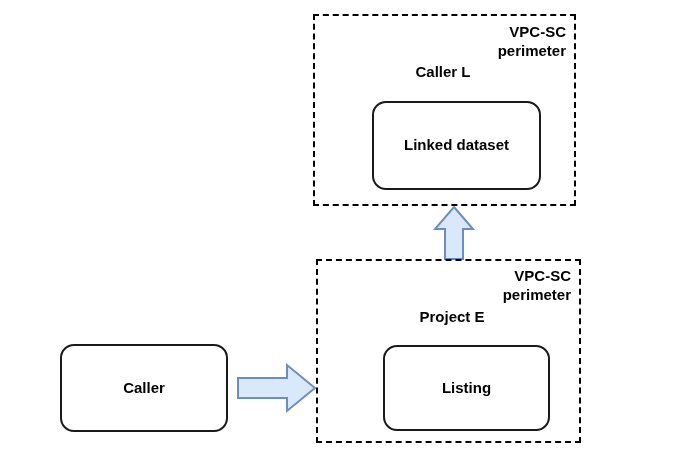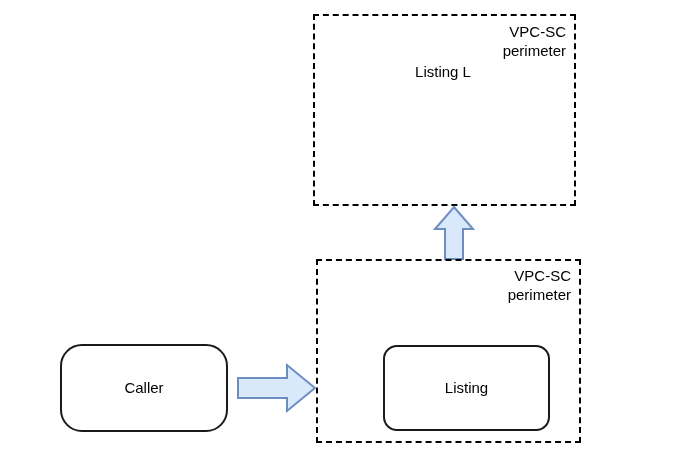--- a/index.html
+++ b/index.html
@@ -10,20 +10,21 @@
   body {
     font-family: "Liberation Sans", sans-serif;
     color: #000000;
   }
   #canvas {
     position: relative;
     width: 691px;
     height: 462px;
     background: #ffffff;
     overflow: hidden;
+    font-weight: bold;
   }
   .perimeter {
     position: absolute;
     border: 2px dashed #000000;
     box-sizing: border-box;
     background: transparent;
   }
   .node-box {
     position: absolute;
     box-sizing: border-box;
@@ -66,42 +67,46 @@
 <body>
 
 <div id="canvas">
 
   <div class="perimeter" style="left:313px; top:14px; width:263px; height:192px;"></div>
 
   <div class="caption right" style="left:376px; top:22px; width:190px;">VPC-SC</div>
 
   <div class="caption right" style="left:376px; top:41px; width:190px;">perimeter</div>
 
-  <div class="caption center" style="left:343px; top:62px; width:200px;">Listing L</div>
+  <div class="caption center" style="left:343px; top:62px; width:200px;">Caller L</div>
 
+  <div class="node-box" style="left:372px; top:101px; width:169px; height:89px;">
+    <span class="node-label">Linked dataset</span>
+  </div>
 
   <div class="arrow" style="left:433px; top:206px; width:42px; height:54px;">
     <svg width="42" height="54" viewBox="0 0 42 54">
       <polygon points="21,1 40,23 30,23 30,53 12,53 12,23 2,23" fill="#dae8fc" stroke="#6c8ebf" stroke-width="2" stroke-linejoin="miter"></polygon>
     </svg>
   </div>
 
   <div class="perimeter" style="left:316px; top:259px; width:265px; height:184px;"></div>
 
   <div class="caption right" style="left:381px; top:266px; width:190px;">VPC-SC</div>
 
   <div class="caption right" style="left:381px; top:285px; width:190px;">perimeter</div>
 
+  <div class="caption center" style="left:352px; top:307px; width:200px;">Project E</div>
 
   <div class="node-box" style="left:383px; top:345px; width:167px; height:86px;">
     <span class="node-label">Listing</span>
   </div>
 
 
-  <div class="node-box" style="left:60px; top:344px; width:168px; height:88px;border-radius:22px;">
+  <div class="node-box" style="left:60px; top:344px; width:168px; height:88px;">
     <span class="node-label">Caller</span>
   </div>
 
   <div class="arrow" style="left:237px; top:360px; width:80px; height:56px;">
     <svg width="80" height="56" viewBox="0 0 80 56">
       <polygon points="1,18 50,18 50,5 78,28 50,51 50,38 1,38" fill="#dae8fc" stroke="#6c8ebf" stroke-width="2" stroke-linejoin="miter"></polygon>
     </svg>
   </div>
 
 </div>

